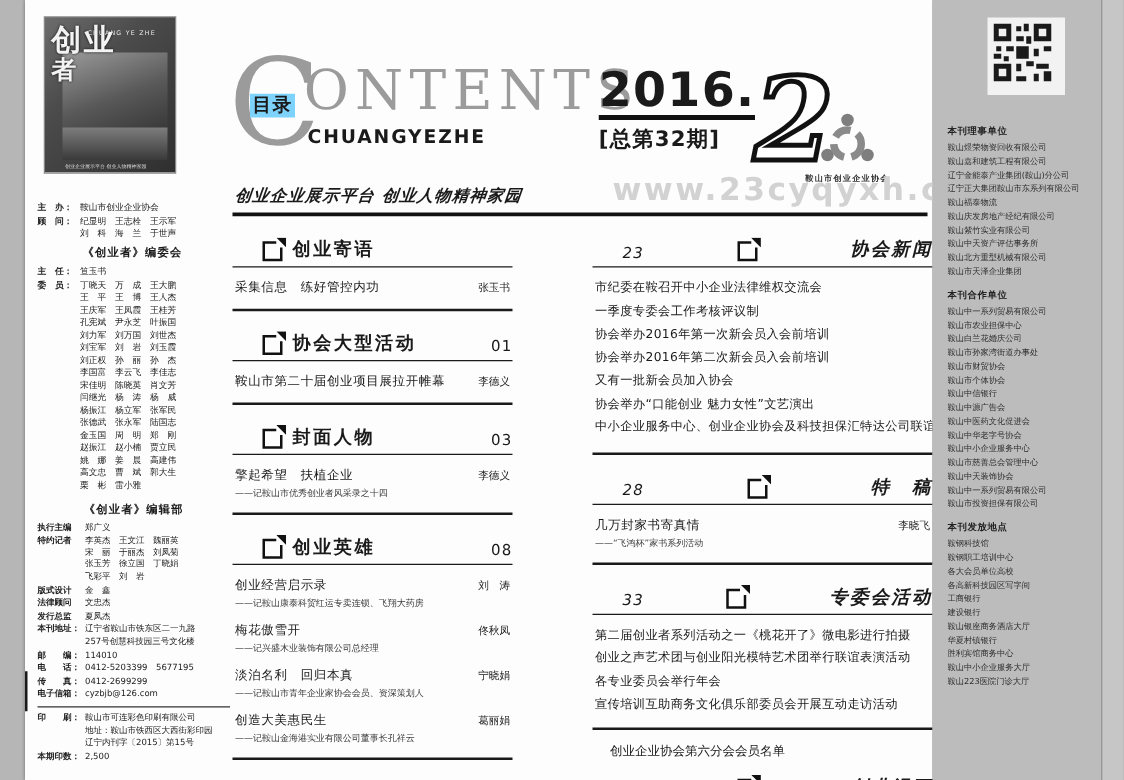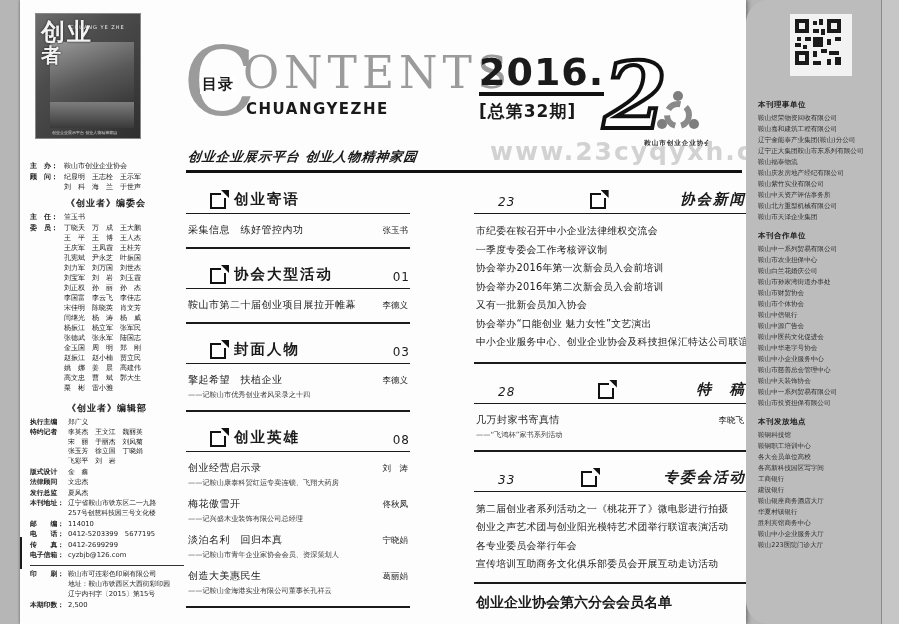--- a/index.html
+++ b/index.html
@@ -26,21 +26,21 @@
   .kv .v{white-space:pre-line;color:#222;}
   .block-title{font-weight:bold;font-size:9px;letter-spacing:1px;text-align:center;margin:6px 0 4px 0;}
   .edit{position:absolute;left:30px;top:398px;width:154px;font-size:6.8px;line-height:9.6px;}
   .edit .kv .k{flex:0 0 38px;}
   .edit-rule{border-top:1.5px solid #333;margin:4px 0;}
   
   .bigC{position:absolute;left:183px;top:34px;font-family:"DejaVu Serif","Liberation Serif",serif;
         font-size:96px;line-height:96px;color:#9b9b9b;}
   .ontents{position:absolute;left:243px;top:47px;font-family:"DejaVu Serif","Liberation Serif",serif;
         font-size:44px;color:#9b9b9b;letter-spacing:5px;}
-  .mulu{position:absolute;left:200px;top:75px;font-size:15px;font-weight:bold;background:#ffffff;padding:0 2px;letter-spacing:1px;}
+  .mulu{position:absolute;left:200px;top:75px;font-size:15px;font-weight:bold;background:#7dd3fc;padding:0 2px;letter-spacing:1px;}
   .cyz{position:absolute;left:246px;top:100px;font-size:15px;font-weight:bold;letter-spacing:1.5px;}
   .tagline{position:absolute;left:188px;top:148px;font-size:13px;font-weight:bold;font-style:italic;letter-spacing:1px;transform:skewX(-6deg);}
   .tagbar{position:absolute;left:186px;top:170px;width:556px;height:3px;background:#111;}
   
   .year{position:absolute;left:479px;top:52px;font-size:38px;font-weight:bold;letter-spacing:1px;
         border-bottom:4px solid #111;padding-bottom:0;line-height:40px;}
   .issue-total{position:absolute;left:479px;top:100px;font-size:17px;font-weight:bold;letter-spacing:1px;}
   .big2{position:absolute;left:575px;top:40px;}
   
   .logo{position:absolute;left:644px;top:88px;width:68px;text-align:center;}
@@ -60,23 +60,23 @@
   .doc-icon::before{content:"";position:absolute;top:-3px;right:-3px;width:6px;height:6px;background:#fdfdfd;}
   .art{margin:9px 2px 7px 2px;}
   .art-line{display:flex;align-items:baseline;text-align:center;}
   .art-title{font-size:10px;letter-spacing:.5px;}
   .art-author{margin-left:auto;font-size:8.5px;padding-left:8px;white-space:nowrap;}
   .art-sub{font-size:7.2px;color:#3a3a3a;margin-top:3px;white-space:nowrap;overflow:hidden;}
   .sec-end{border-bottom:2px solid #1a1a1a;margin:10px 0 16px 0;}
   .rline{font-size:9.8px;line-height:18.5px;letter-spacing:.3px;white-space:nowrap;overflow:hidden;}
   .rlist{margin:8px 0 2px 2px;}
   .mid-rule{border-bottom:2px solid #1a1a1a;margin:8px 0;}
-  .solo-line{font-size:14px;margin:10px 0 12px 2px;font-weight:bold;}
-  
-  .panel{position:absolute;left:746px;top:0;width:153px;height:624px;background:#bcbcbc;border-radius:23px;}
+  .solo-line{font-size:10px;margin:10px 0 12px 14px;}
+  
+  .panel{position:absolute;left:746px;top:0;width:153px;height:624px;background:#bcbcbc;}
   .panel-edge{position:absolute;left:881px;top:0;width:1px;height:624px;background:#8a8a8a;}
   .panel-sliver{position:absolute;left:882px;top:0;width:17px;height:624px;background:#c6c6c6;}
   .qr{position:absolute;left:44px;top:14px;width:56px;height:56px;background:#f2f2f2;padding:3px;}
   .plist{position:absolute;left:12px;top:92px;width:125px;}
   .p-head{font-size:7.5px;font-weight:bold;letter-spacing:.5px;margin:8px 0 3px 0;color:#222;}
   .p-item{font-size:6.6px;line-height:11px;color:#2e2e2e;white-space:nowrap;overflow:hidden;}
 </style>
 </head>
 <body>
 

